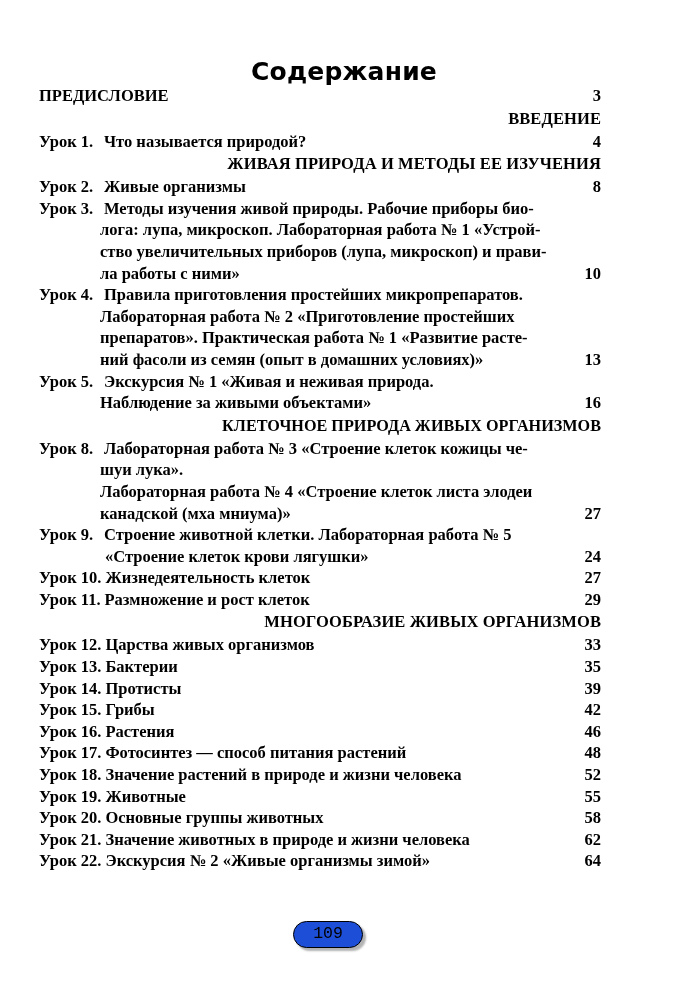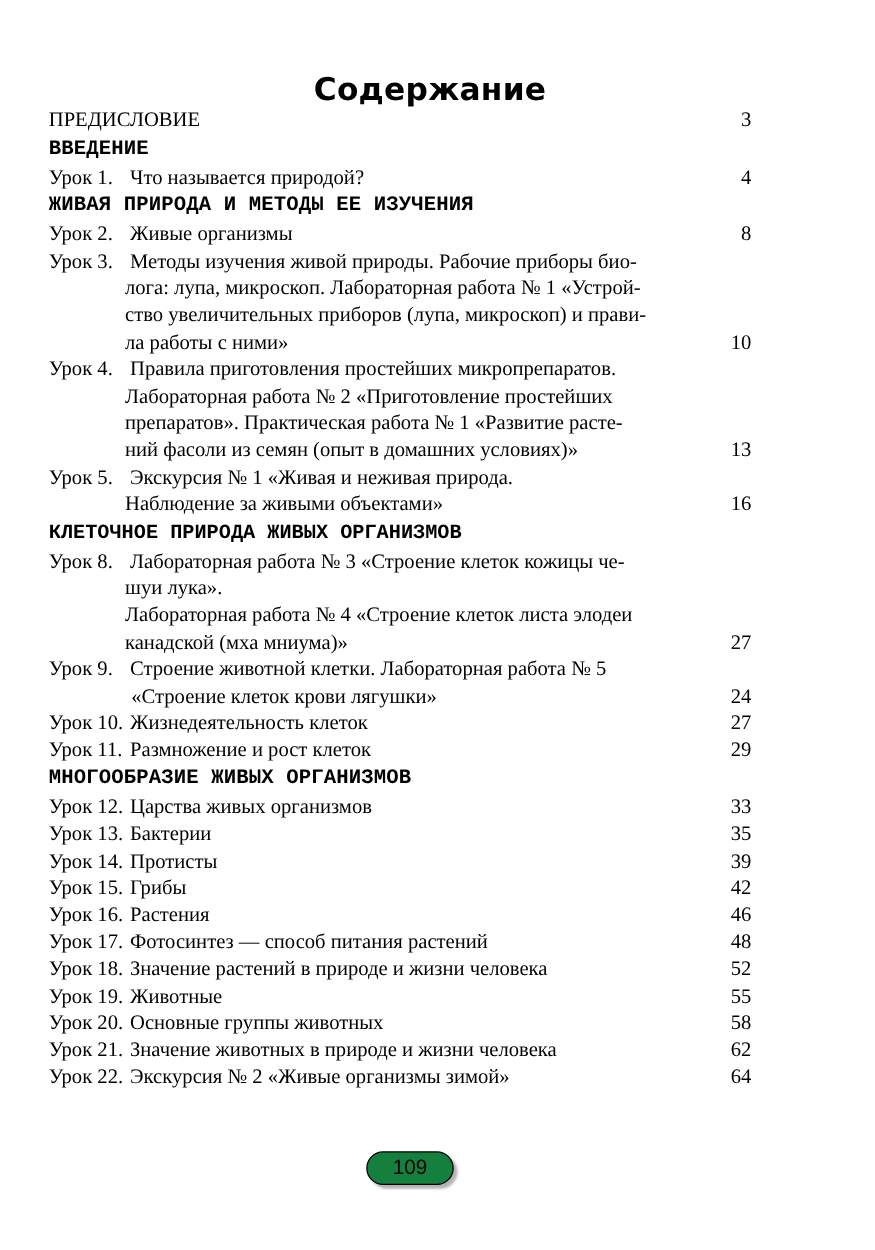--- a/index.html
+++ b/index.html
@@ -41,39 +41,40 @@
 
   .toc-body {
     position: absolute;
     left: 39px;
     top: 85px;
     width: 562px;
   }
 
   
   .section-head {
-    text-align: left;
-    font-family: Liberation Mono, monospace;
+    text-align: right;
+    font-family: Liberation Serif, serif;
     font-weight: bold;
     font-size: 16.5px;
     line-height: 22px;
     letter-spacing: 0.1px;
     margin: 1px 0 1px 0;
     white-space: nowrap;
   }
   .section-head.wide {
     font-size: 16.2px;
     letter-spacing: 0px;
   }
 
   
   .entry {
     font-size: 16.5px;
     line-height: 21.6px;
     margin: 0;
+    font-weight: bold;
   }
 
   
   .line {
     display: flex;
     align-items: baseline;
     width: 100%;
     white-space: nowrap;
     overflow: hidden;
   }
@@ -127,26 +128,26 @@
   
   .folio {
     position: absolute;
     left: 293px;
     top: 921px;
     width: 70px;
     height: 27px;
     box-sizing: border-box;
     border: 1.6px solid #000000;
     border-radius: 14px;
-    background: #15803d;
+    background: #1d4ed8;
     box-shadow: 3px 3px 2px rgba(0,0,0,0.30);
     display: flex;
     align-items: center;
     justify-content: center;
-    font-family: Liberation Sans, sans-serif;
+    font-family: Liberation Mono, monospace;
     font-size: 16.5px;
     line-height: 1;
     color: #000000;
   }
 </style>
 </head>
 <body>
 
 <div class="page">
 

